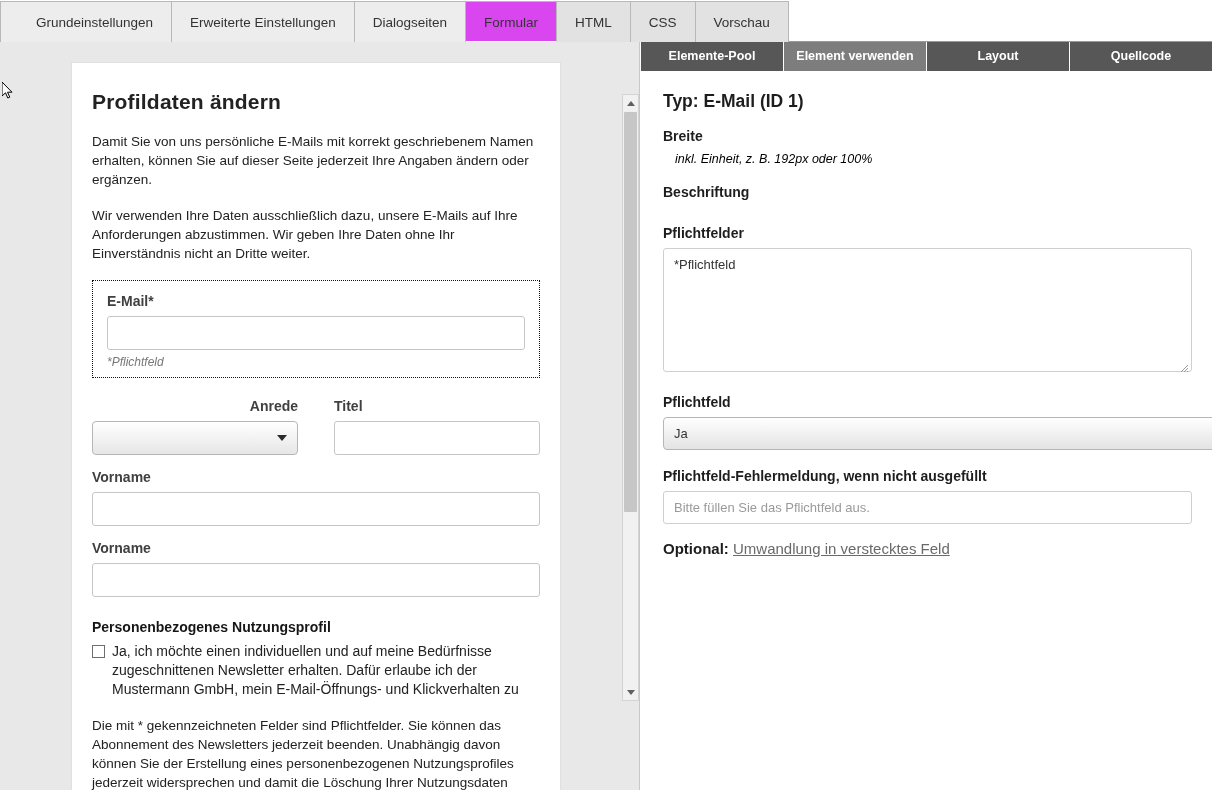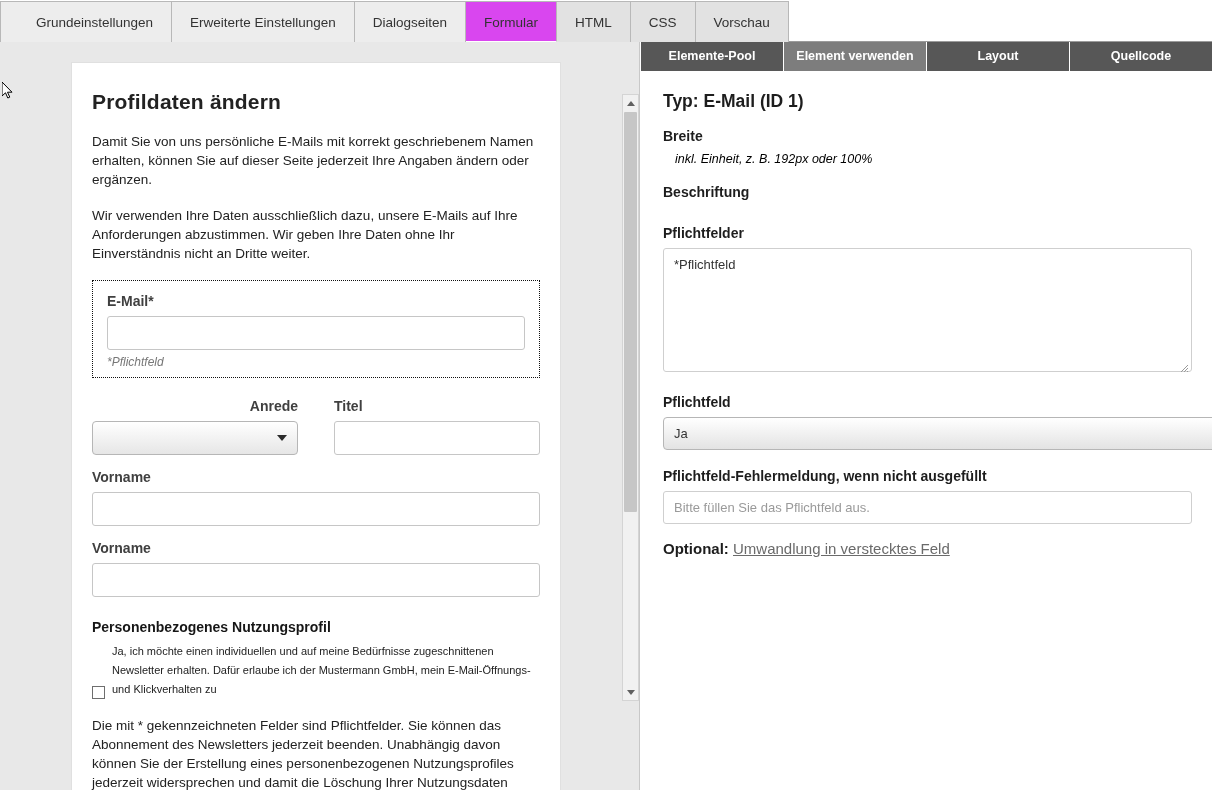--- a/index.html
+++ b/index.html
@@ -136,23 +136,23 @@
     border-top: 6px solid #2b2b2b;
   }
   .pv-sub-head {
     font-size: 14px;
     font-weight: bold;
     color: #161616;
     margin: 22px 0 7px 0;
   }
   .cb-row {
     display: flex;
-    align-items: flex-end;
+    align-items: flex-start;
     gap: 7px;
-    font-size: 11px;
+    font-size: 14px;
     line-height: 19px;
     color: #222222;
   }
   .cb-box {
     width: 13px; height: 13px;
     border: 1px solid #6e6e6e;
     background: #fff;
     margin-top: 3px;
     flex: 0 0 13px;
   }

